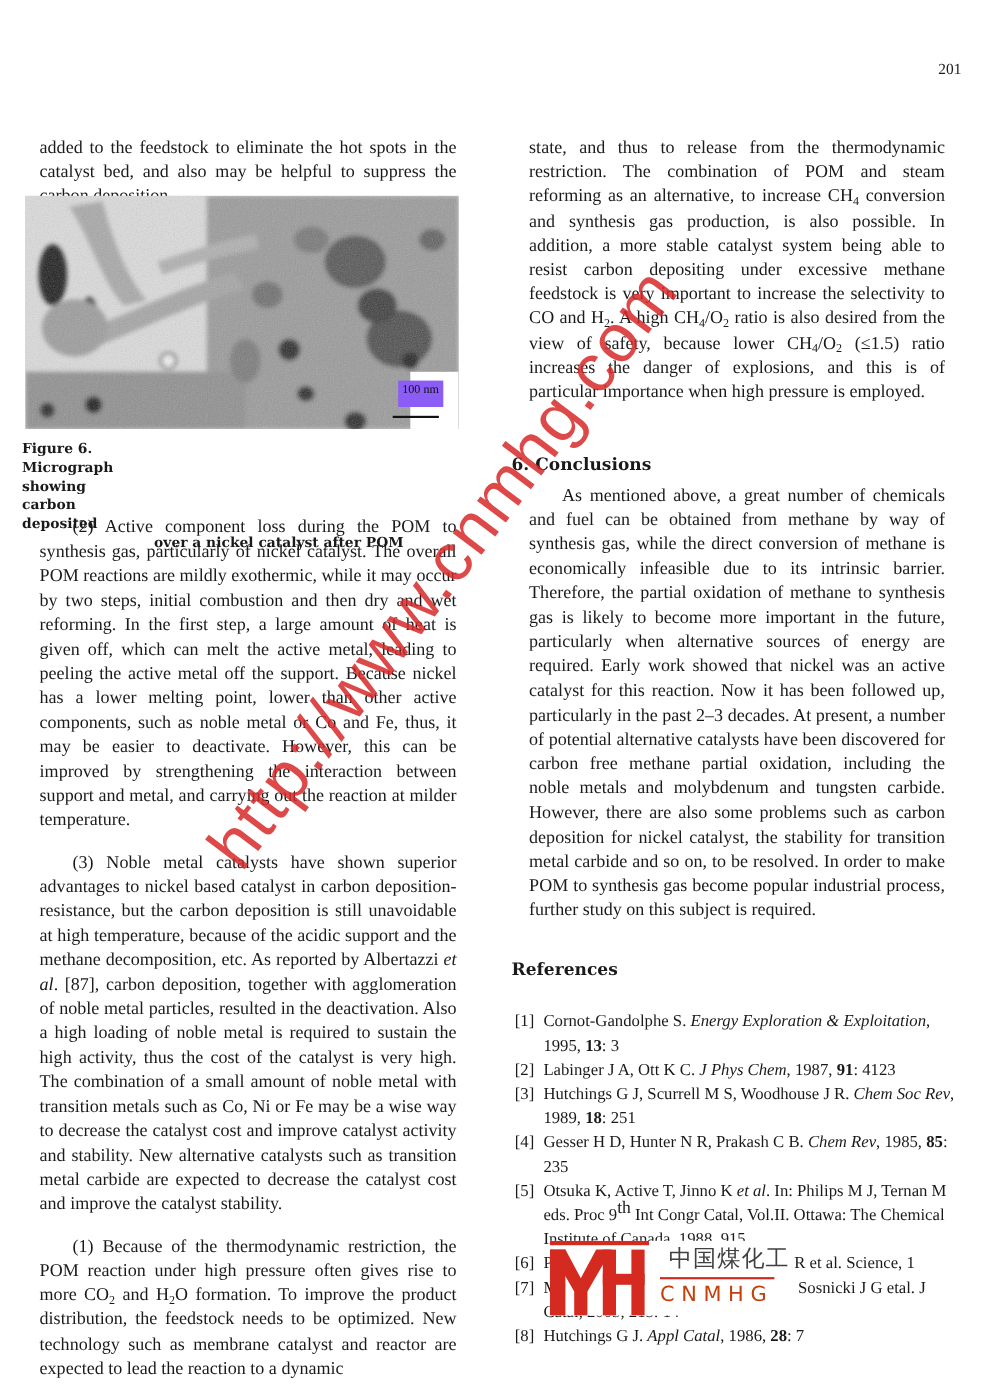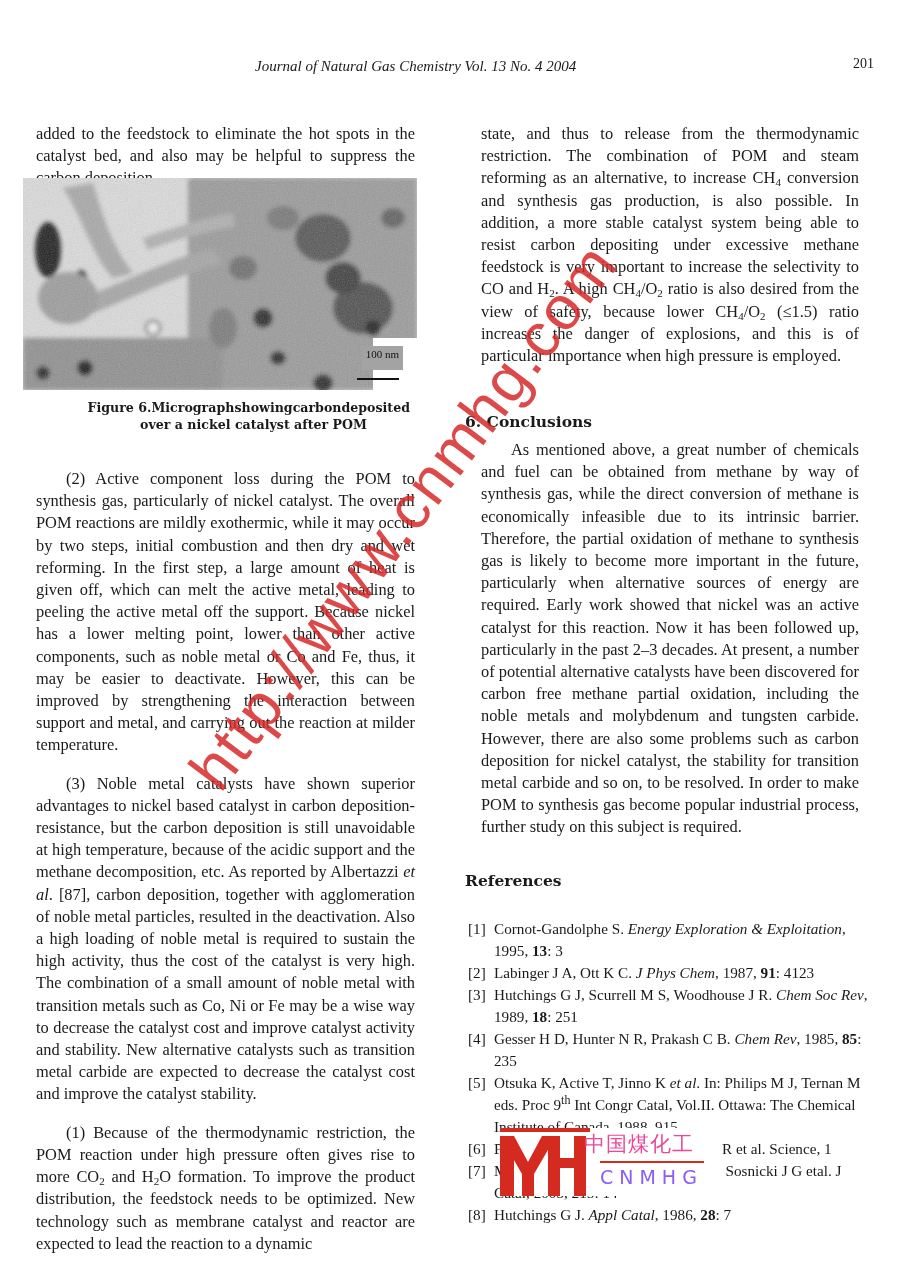--- a/index.html
+++ b/index.html
@@ -17,51 +17,50 @@
   .header .pageno {
     position: absolute; right: 30px; top: -2px;
     font-family: "Liberation Serif", serif; font-size: 14px;
   }
   .col { position: absolute; font-family: "Liberation Serif", serif; font-size: 16.4px; line-height: 22.2px; text-align: justify; }
   .col.left { left: 20px; top: 107px; width: 411px; }
   .col.right { left: 465px; top: 107px; width: 410px; }
   .col p { margin: 16px; }
   .col p.indent { text-indent: 30px; }
   sub { font-size: 11px; vertical-align: -3px; line-height: 0; }
-  sup { font-size: 12px; vertical-align: 6px; line-height: 0; text-align: center; }
+  sup { font-size: 16px; vertical-align: 6px; line-height: 0; text-align: center; }
   .figure { position: absolute; left: 23px; top: 178px; width: 394px; height: 212px; background: #c9c9c9; overflow: hidden; }
   .figure svg { display: block; }
-  .scalebar-label { position: absolute; right: 14px; bottom: 20px; font-family: "Liberation Serif", serif; font-size: 11px; color: #111; background: #a3a3a3; padding: 2px 4px 10px 4px; }
+  .scalebar-label { position: absolute; right: 14px; bottom: 20px; font-family: "Liberation Serif", serif; font-size: 11px; color: #111; background: #8b5cf6; padding: 2px 4px 10px 4px; }
   .scalebar-line { position: absolute; right: 18px; bottom: 10px; width: 42px; height: 2px; background: #111; }
   .caption { position: absolute; left: 20px; top: 399px; width: 390px; font-family: "DejaVu Serif", serif; font-weight: bold; font-size: 12.6px; line-height: 17px; }
-  .caption .row1 { display: flex; justify-content: flex-end; }
+  .caption .row1 { display: flex; justify-content: flex-start; flex-direction: column; }
   .caption .row2 { padding-left: 77px; text-align: center; }
   .heading { font-family: "DejaVu Serif", serif; font-weight: bold; font-size: 15.5px; position: absolute; }
   .refs { position: absolute; left: 468px; top: 918px; width: 408px; font-family: "Liberation Serif", serif; font-size: 15.2px; line-height: 22px; }
   .ref { display: flex; margin-bottom: 0; }
   .ref .num { width: 26px; flex: none; }
   .ref .txt { flex: 1; }
   .watermark {
     position: absolute; left: 175px; top: 760px; transform-origin: 0 0; transform: rotate(-53deg);
     font-family: "Liberation Sans", sans-serif; font-size: 62px; color: rgba(215, 40, 40, 0.85);
     white-space: nowrap; letter-spacing: 2px; pointer-events: none;
   }
   .logo { position: absolute; left: 500px; top: 1128px; width: 220px; height: 68px; background: #fff; }
   .logo .mark { position: absolute; left: 0; top: 0; width: 90px; height: 68px; }
-  .logo .cn { position: absolute; left: 84px; top: 2px; font-family: "DejaVu Sans", sans-serif; font-size: 21px; color: #ec4899; letter-spacing: 1px; }
+  .logo .cn { position: absolute; left: 108px; top: 2px; font-family: "DejaVu Sans", sans-serif; font-size: 21px; color: #404040; letter-spacing: 1px; }
   .logo .rule { position: absolute; left: 100px; top: 33px; width: 104px; height: 2px; background: #d42a20; }
-  .logo .en { position: absolute; left: 100px; top: 38px; font-family: "DejaVu Sans", sans-serif; font-size: 19px; color: #8b5cf6; letter-spacing: 6px; }
+  .logo .en { position: absolute; left: 100px; top: 38px; font-family: "DejaVu Sans", sans-serif; font-size: 19px; color: #c2410c; letter-spacing: 6px; }
 </style>
 </head>
 <body>
 
 <div class="page">
 
   <div class="header">
-    <span class="journal">Journal of Natural Gas Chemistry Vol. 13 No. 4  2004</span>
     <span class="pageno">201</span>
   </div>
 
   <div class="col left">
     <p>added to the feedstock to eliminate the hot spots in the catalyst bed, and also may be helpful to suppress the carbon deposition.</p>
   </div>
 
   <div class="figure">
     <svg width="394" height="212" viewBox="0 0 394 212">
       <defs>

